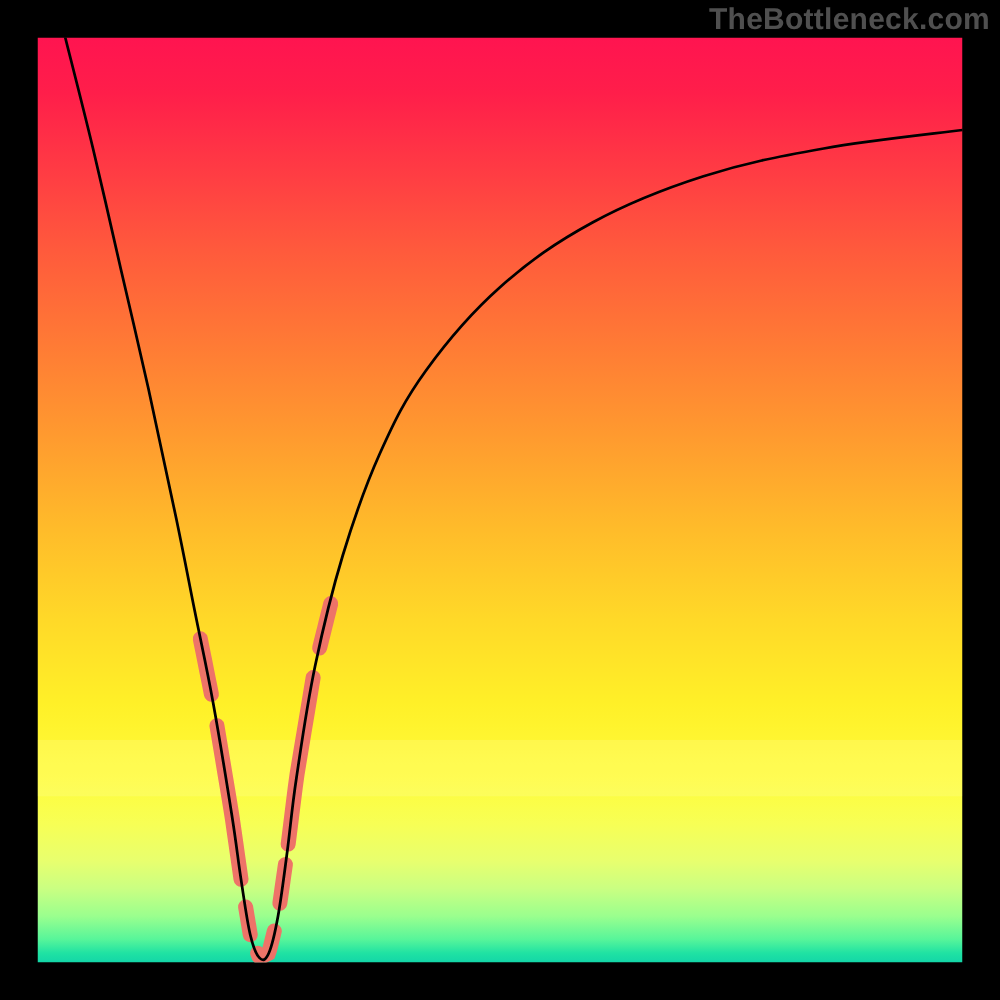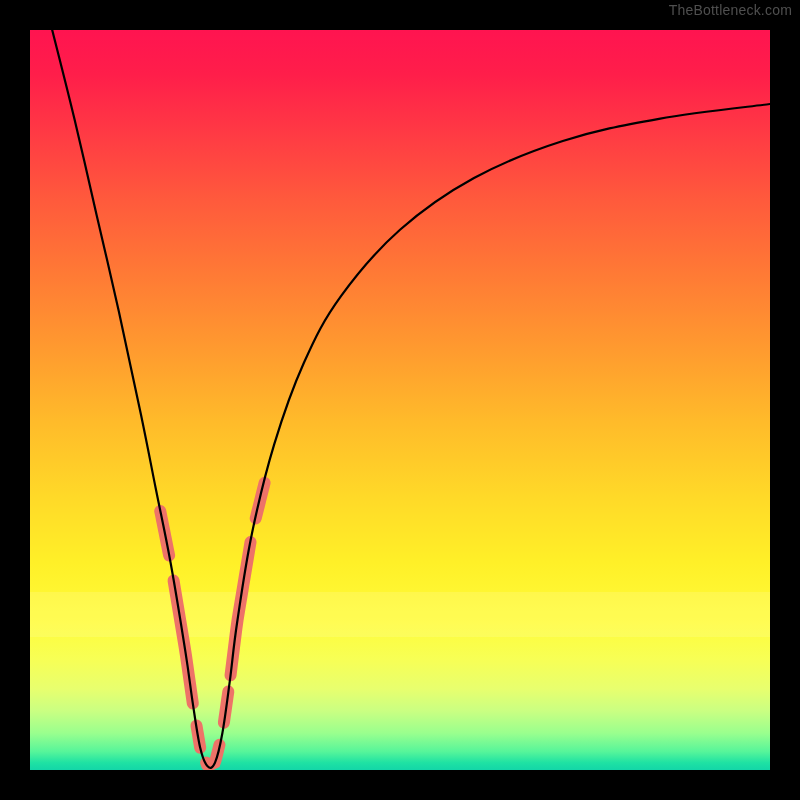--- a/index.html
+++ b/index.html
@@ -15,22 +15,22 @@
     position: relative;
     width: 800px;
     height: 800px;
     background: #000;
   }
   .watermark {
     position: absolute;
     top: 2px;
     right: 8px;
     color: #4f4f4f;
-    font-size: 14px;
-    font-weight: 400;
+    font-size: 24px;
+    font-weight: 700;
     letter-spacing: 0.2px;
     user-select: none;
   }
   .plot-area {
     position: absolute;
     left: 30px;
     top: 30px;
     width: 740px;
     height: 740px;
     overflow: hidden;

